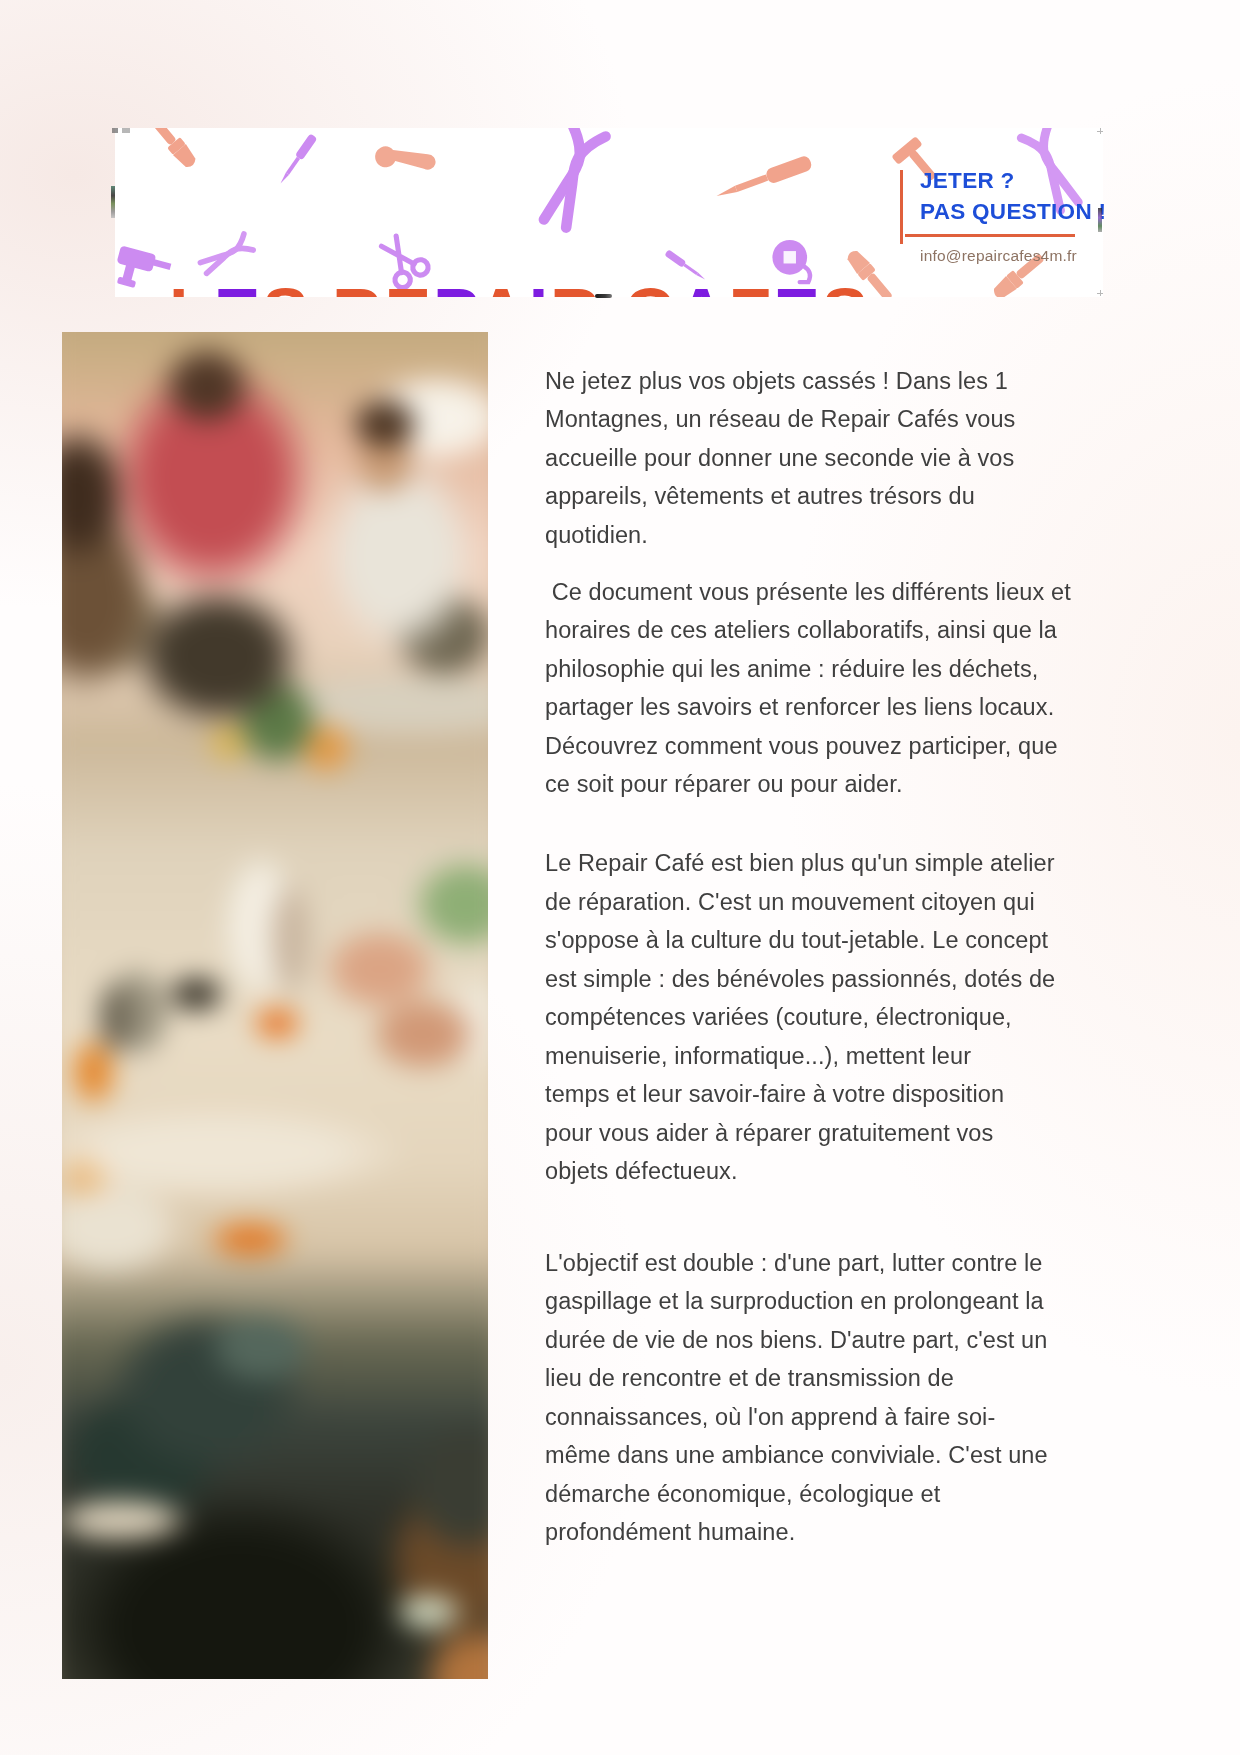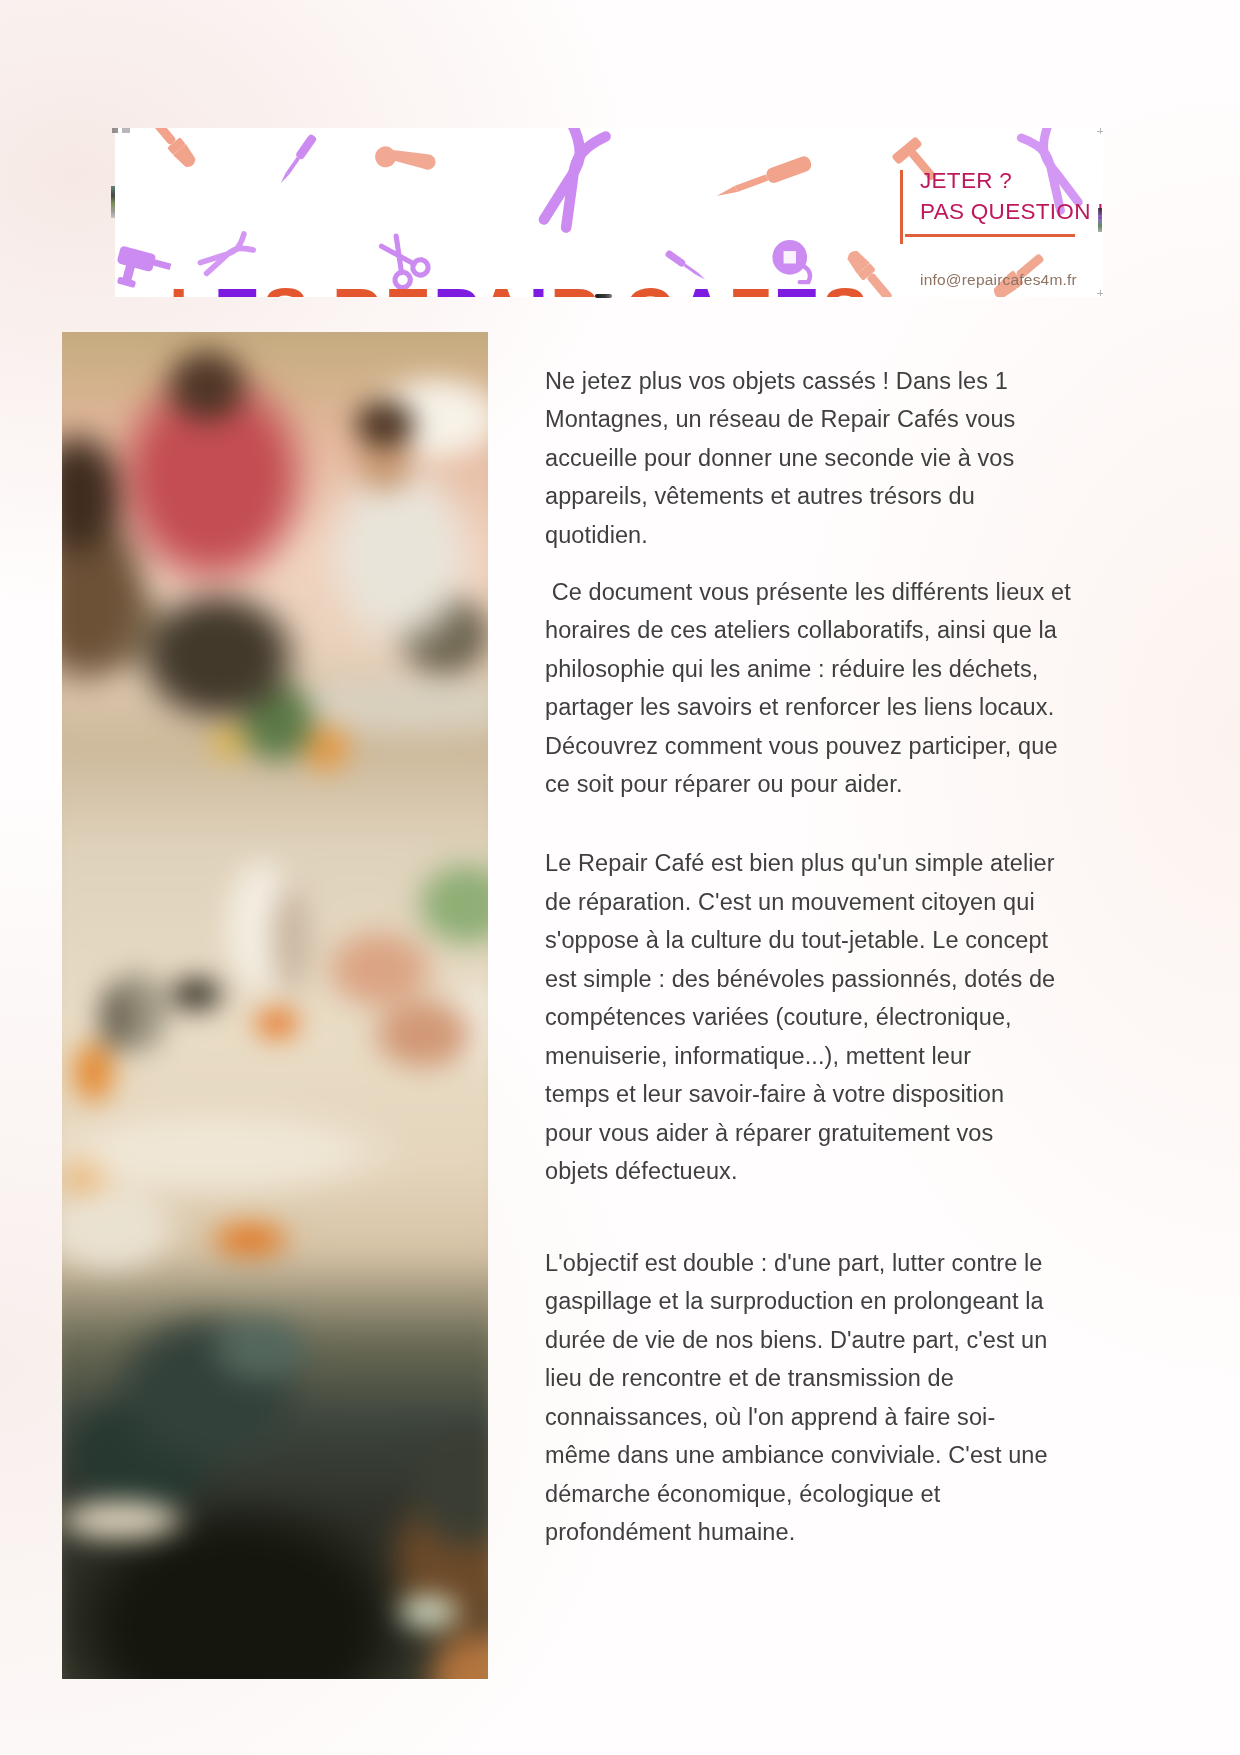--- a/index.html
+++ b/index.html
@@ -22,33 +22,33 @@
   .banner-title{
     position:absolute;left:0;top:150px;width:785px;padding-left:25px;box-sizing:border-box;
     text-align:center;font-weight:700;font-size:72px;line-height:72px;
     letter-spacing:2px;transform:scaleX(.97);transform-origin:center;
     white-space:nowrap;
   }
   .banner-vline{position:absolute;left:785px;top:170px;width:3px;height:74px;background:#e0603c;}
   .banner-hline{position:absolute;left:790px;top:234px;width:170px;height:3px;background:#e0603c;}
   .banner-tagline{
     position:absolute;left:805px;top:165px;
-    font-size:22.5px;line-height:31px;font-weight:400;letter-spacing:.3px;color:#be185d;
+    font-size:22.5px;line-height:31px;font-weight:700;letter-spacing:.3px;color:#1d4ed8;
     white-space:pre-line;
   }
   .banner-email{
     position:absolute;left:805px;top:247px;
     font-size:15.5px;font-weight:500;color:#8d7363;letter-spacing:.2px;
   }
   
   .banner-vline,.banner-hline,.banner-tagline,.banner-email{transform:translate(-115px,-128px);}
   .banner-vline{left:900px;top:170px;}
   .banner-hline{left:905px;top:234px;}
   .banner-tagline{left:920px;top:165px;}
-  .banner-email{left:920px;top:247px;margin-top:24px;}
+  .banner-email{left:920px;top:247px;}
 
   
   .tools{position:absolute;inset:0;}
   .tool{position:absolute;width:70px;height:70px;opacity:.9;}
   .tool svg{width:100%;height:100%;display:block;}
   .tool:nth-child(1){left:18px;top:-14px;transform:rotate(-40deg);}
   .tool:nth-child(2){left:-6px;top:100px;transform:rotate(15deg);}
   .tool:nth-child(3){left:80px;top:96px;transform:rotate(60deg);width:62px;height:62px;}
   .tool:nth-child(4){left:150px;top:0px;transform:rotate(35deg);width:64px;height:64px;}
   .tool:nth-child(5){left:255px;top:-2px;transform:rotate(-30deg);}

